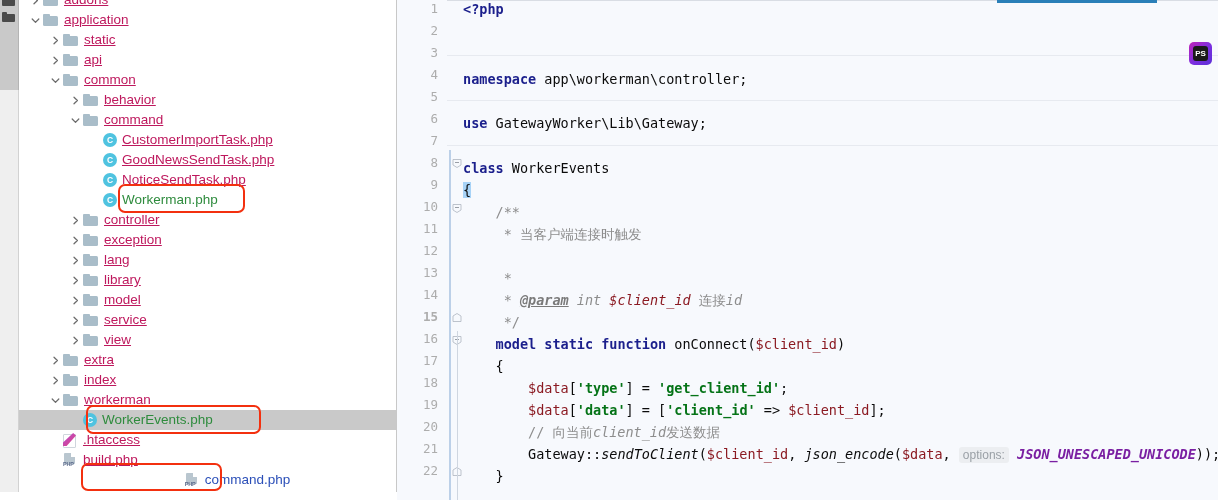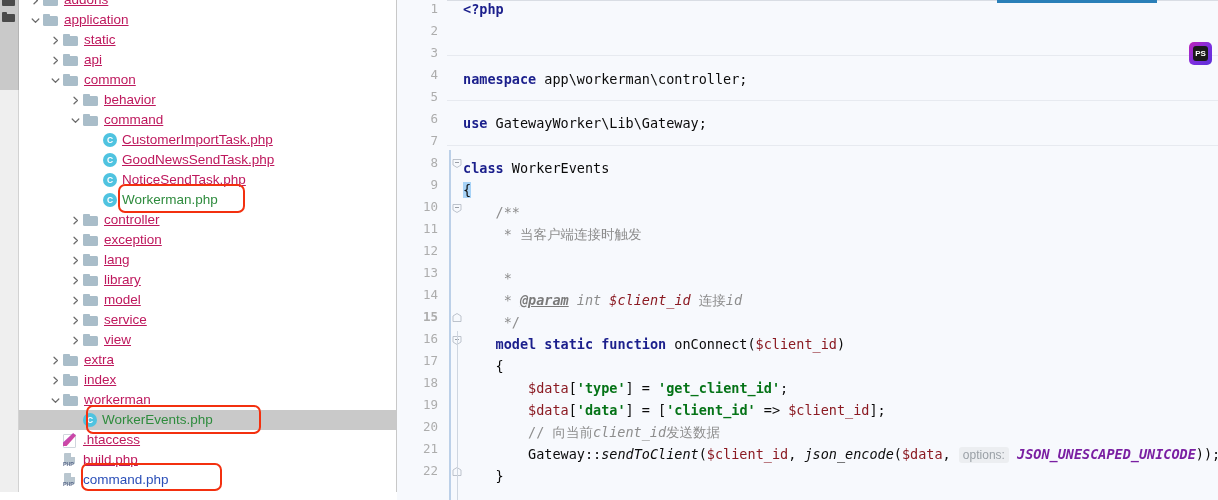--- a/index.html
+++ b/index.html
@@ -434,21 +434,21 @@
         <div class="tree-row" style="position: absolute; left: 0px; right: 0px; top: 450px;">
           <span class="ind" style="width: 30px;"></span>
           <span class="twisty"></span>
           <span class="ic-php">
             <span class="sheet"></span>
             <span class="corner"></span>
             <span class="tag">PHP</span>
           </span>
           <span class="tree-label lbl-black">build.php</span>
         </div>
-        <div class="tree-row" style="position: absolute; left: 0px; right: 0px; top: 470px;">
+        <div class="tree-row" style="position: absolute; left: 16px; right: 0px; top: 470px; justify-content: center;">
           <span class="ind" style="width: 30px;"></span>
           <span class="twisty"></span>
           <span class="ic-php">
             <span class="sheet"></span>
             <span class="corner"></span>
             <span class="tag">PHP</span>
           </span>
           <span class="tree-label lbl-blue">command.php</span>
         </div>
         <div class="tree-row" style="position: absolute; left: 0px; right: 0px; top: 490px;">

